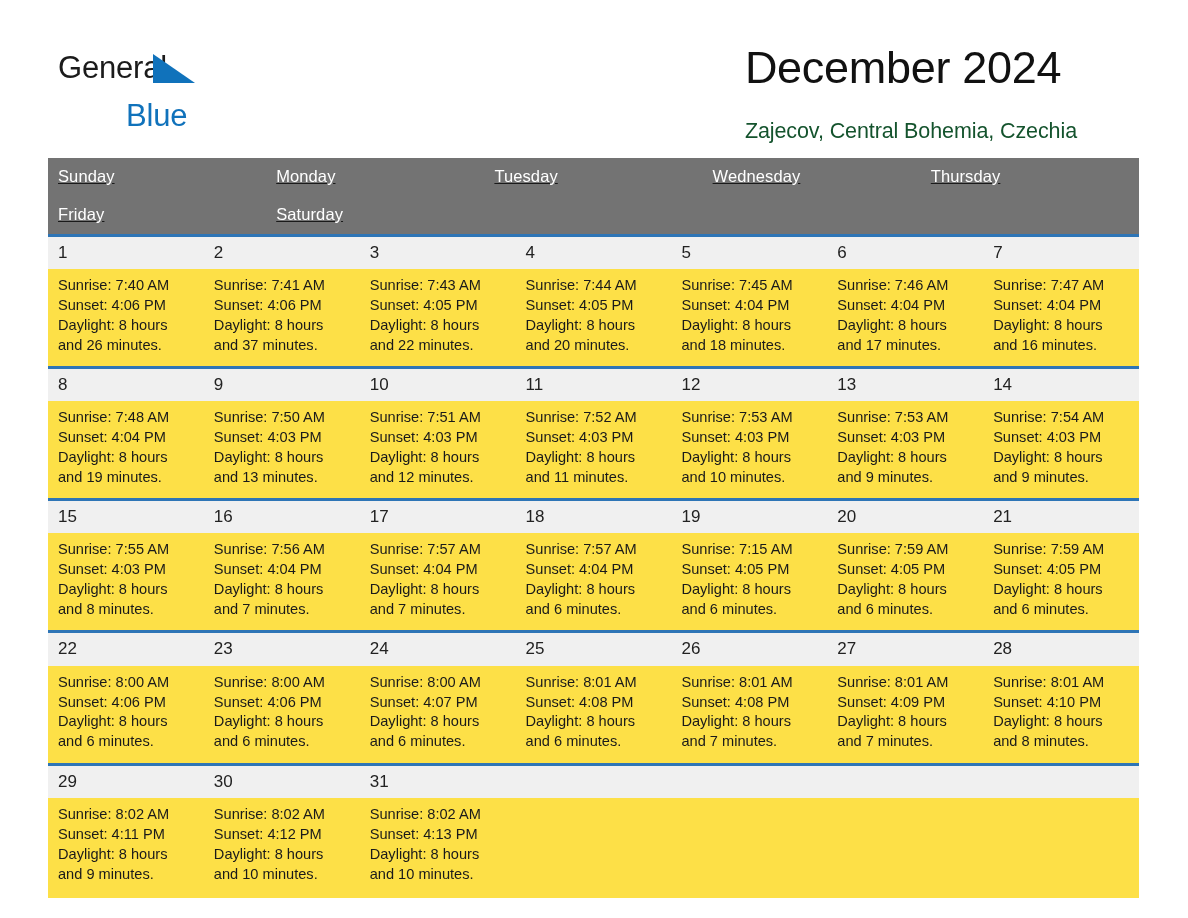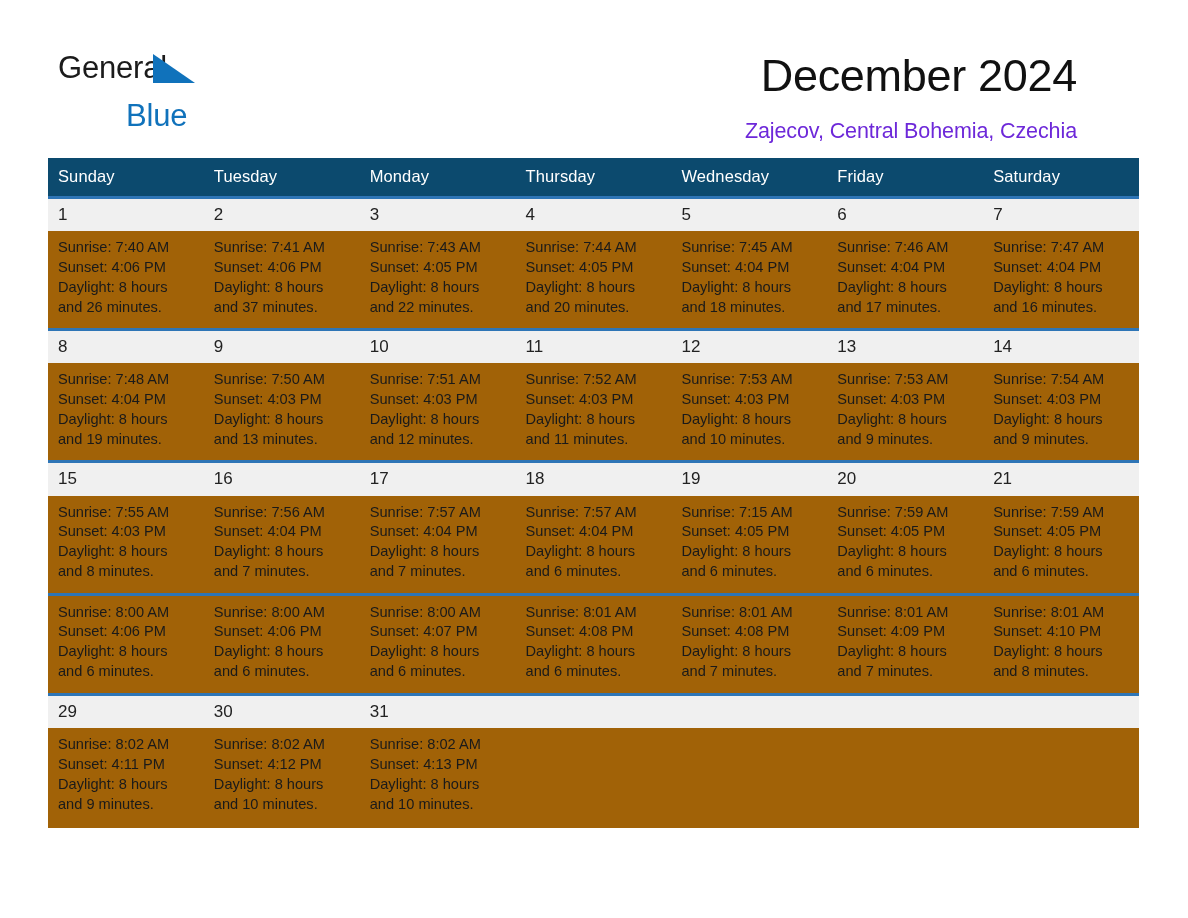--- a/index.html
+++ b/index.html
@@ -62,51 +62,52 @@
     margin-left: 68px;
     font-size: 31px;
     color: #1072bb;
     letter-spacing: -0.2px;
     font-family: "Liberation Sans", sans-serif;
   }
 
   .title-block {
     position: absolute;
     right: 50px;
-    top: 52px;
-    text-align: right;
+    top: 44px;
+    text-align: left;
   }
   .cal-title {
     font-size: 45px;
     font-weight: normal;
     color: #111111;
     line-height: 1.05;
     letter-spacing: -0.3px;
     white-space: nowrap;
   }
   .cal-subtitle {
-    margin-top: 20px;
+    margin-top: 28px;
     font-size: 21.5px;
-    color: #6d28d9;
+    color: #14532d;
     white-space: nowrap;
     letter-spacing: -0.1px;
   }
 
   
   .calendar {
     position: absolute;
     left: 48px;
     top: 158px;
     width: 1091px;
   }
 
   .dow-header {
     display: grid;
-    grid-template-columns: repeat(7, 1fr);
-    background: #0c4a6e;
+    grid-template-columns: repeat(5, 1fr);
+    background: #737373;
+    text-decoration: underline;
   }
   .dow {
     color: #ffffff;
     font-size: 16.5px;
     padding: 9px 0 9px 10px;
     line-height: 1.2;
     letter-spacing: 0.1px;
   }
 
   .week {
@@ -128,21 +129,21 @@
   .daynum {
     font-size: 17px;
     color: #222222;
     padding: 5px 0 6px 10px;
     line-height: 1.25;
     min-height: 18px;
   }
   .detail-row {
     display: grid;
     grid-template-columns: repeat(7, 1fr);
-    background: #a16207;
+    background: #fde047;
     min-height: 97px;
   }
   .detail {
     padding: 7px 8px 0 10px;
     font-size: 14.6px;
     line-height: 19.9px;
     color: #1a1a1a;
   }
   .detail .ln {
     display: block;
@@ -169,24 +170,24 @@
       <div class="cal-title">December 2024</div>
       <div class="cal-subtitle">Zajecov, Central Bohemia, Czechia</div>
     </div>
 
   </div>
 
   <div class="calendar">
 
     <div class="dow-header">
       <div class="dow">Sunday</div>
+      <div class="dow">Monday</div>
       <div class="dow">Tuesday</div>
-      <div class="dow">Monday</div>
+      <div class="dow">Wednesday</div>
       <div class="dow">Thursday</div>
-      <div class="dow">Wednesday</div>
       <div class="dow">Friday</div>
       <div class="dow">Saturday</div>
     </div>
 
     <div class="week">
       <div class="week-rule"></div>
       <div class="daynum-band">
         <div class="daynum">1</div>
         <div class="daynum">2</div>
         <div class="daynum">3</div>
@@ -350,20 +351,29 @@
           <span class="ln">Sunrise: 7:59 AM</span>
           <span class="ln">Sunset: 4:05 PM</span>
           <span class="ln">Daylight: 8 hours</span>
           <span class="ln">and 6 minutes.</span>
         </div>
       </div>
     </div>
 
     <div class="week">
       <div class="week-rule"></div>
+      <div class="daynum-band">
+        <div class="daynum">22</div>
+        <div class="daynum">23</div>
+        <div class="daynum">24</div>
+        <div class="daynum">25</div>
+        <div class="daynum">26</div>
+        <div class="daynum">27</div>
+        <div class="daynum">28</div>
+      </div>
       <div class="detail-row">
         <div class="detail">
           <span class="ln">Sunrise: 8:00 AM</span>
           <span class="ln">Sunset: 4:06 PM</span>
           <span class="ln">Daylight: 8 hours</span>
           <span class="ln">and 6 minutes.</span>
         </div>
         <div class="detail">
           <span class="ln">Sunrise: 8:00 AM</span>
           <span class="ln">Sunset: 4:06 PM</span>

